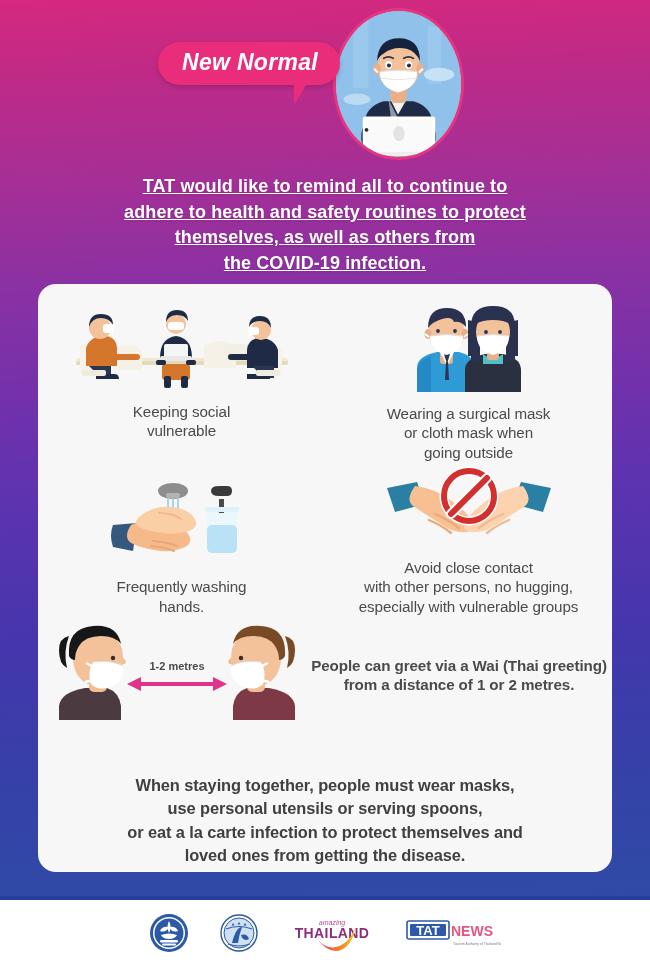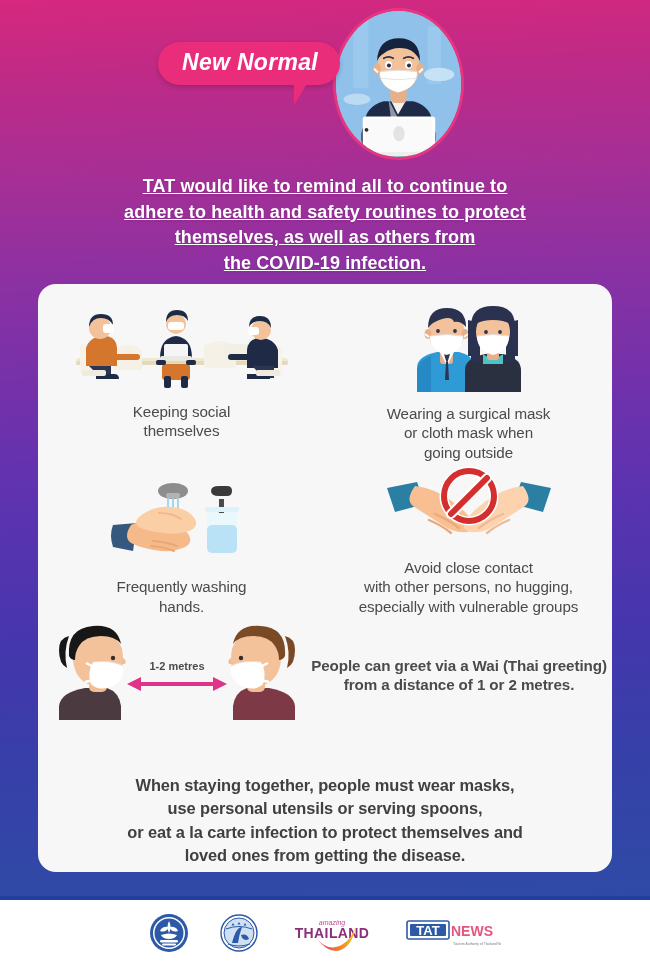--- a/index.html
+++ b/index.html
@@ -306,21 +306,21 @@
             <circle cx="205" cy="30" r="10" fill="#f3c29b"></circle>
             <path d="M215 28 q0 -12 -11 -12 q-11 0 -11 11 q3 -6 11 -6 q8 0 11 7 Z" fill="#1d2b44"></path>
             <rect x="192" y="27" width="11" height="8" rx="3" fill="#ffffff"></rect>
             <path d="M196 66 l22 0 l0 12 l-10 0 Z" fill="#2a3651"></path>
             <path d="M191 74 l18 0 q5 0 5 5 l-23 0 Z" fill="#1d2b44"></path>
             <rect x="200" y="70" width="24" height="6" rx="2" fill="#f0ebde"></rect>
           </g>
         </svg>
         <div class="caption cap-left">
           <div>Keeping social</div>
-          <div>themselves</div>
+          <div>vulnerable</div>
         </div>
       </div>
 
       <div class="cell">
         <svg class="art" width="132" height="92" viewBox="0 0 132 92">
 
           <g>
             <path d="M14 92 L14 68 Q14 56 34 52 L56 52 Q72 56 72 68 L72 92 Z" fill="#2e9ad6"></path>
             <path d="M14 92 L14 70 Q16 60 28 56 L28 92 Z" fill="#2489c4"></path>
             <rect x="37" y="50" width="13" height="14" rx="3" fill="#e8b089"></rect>

